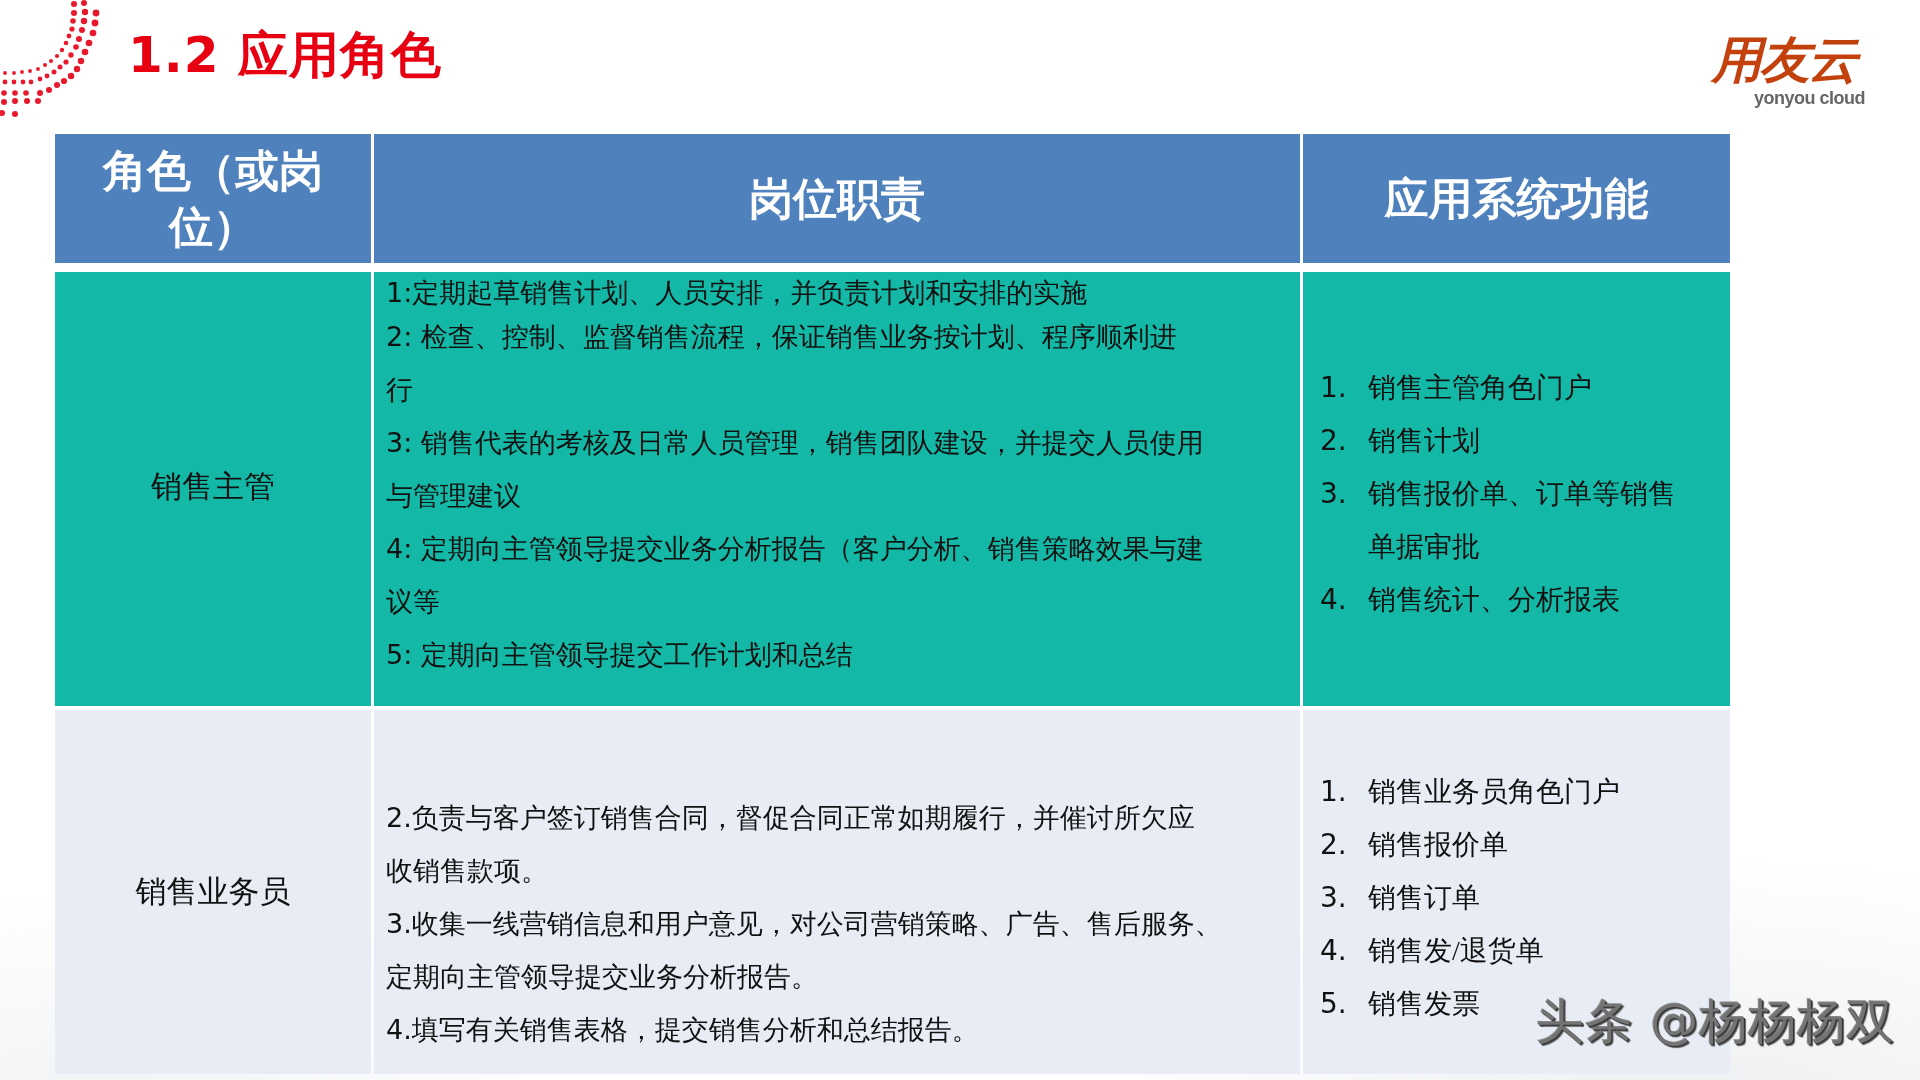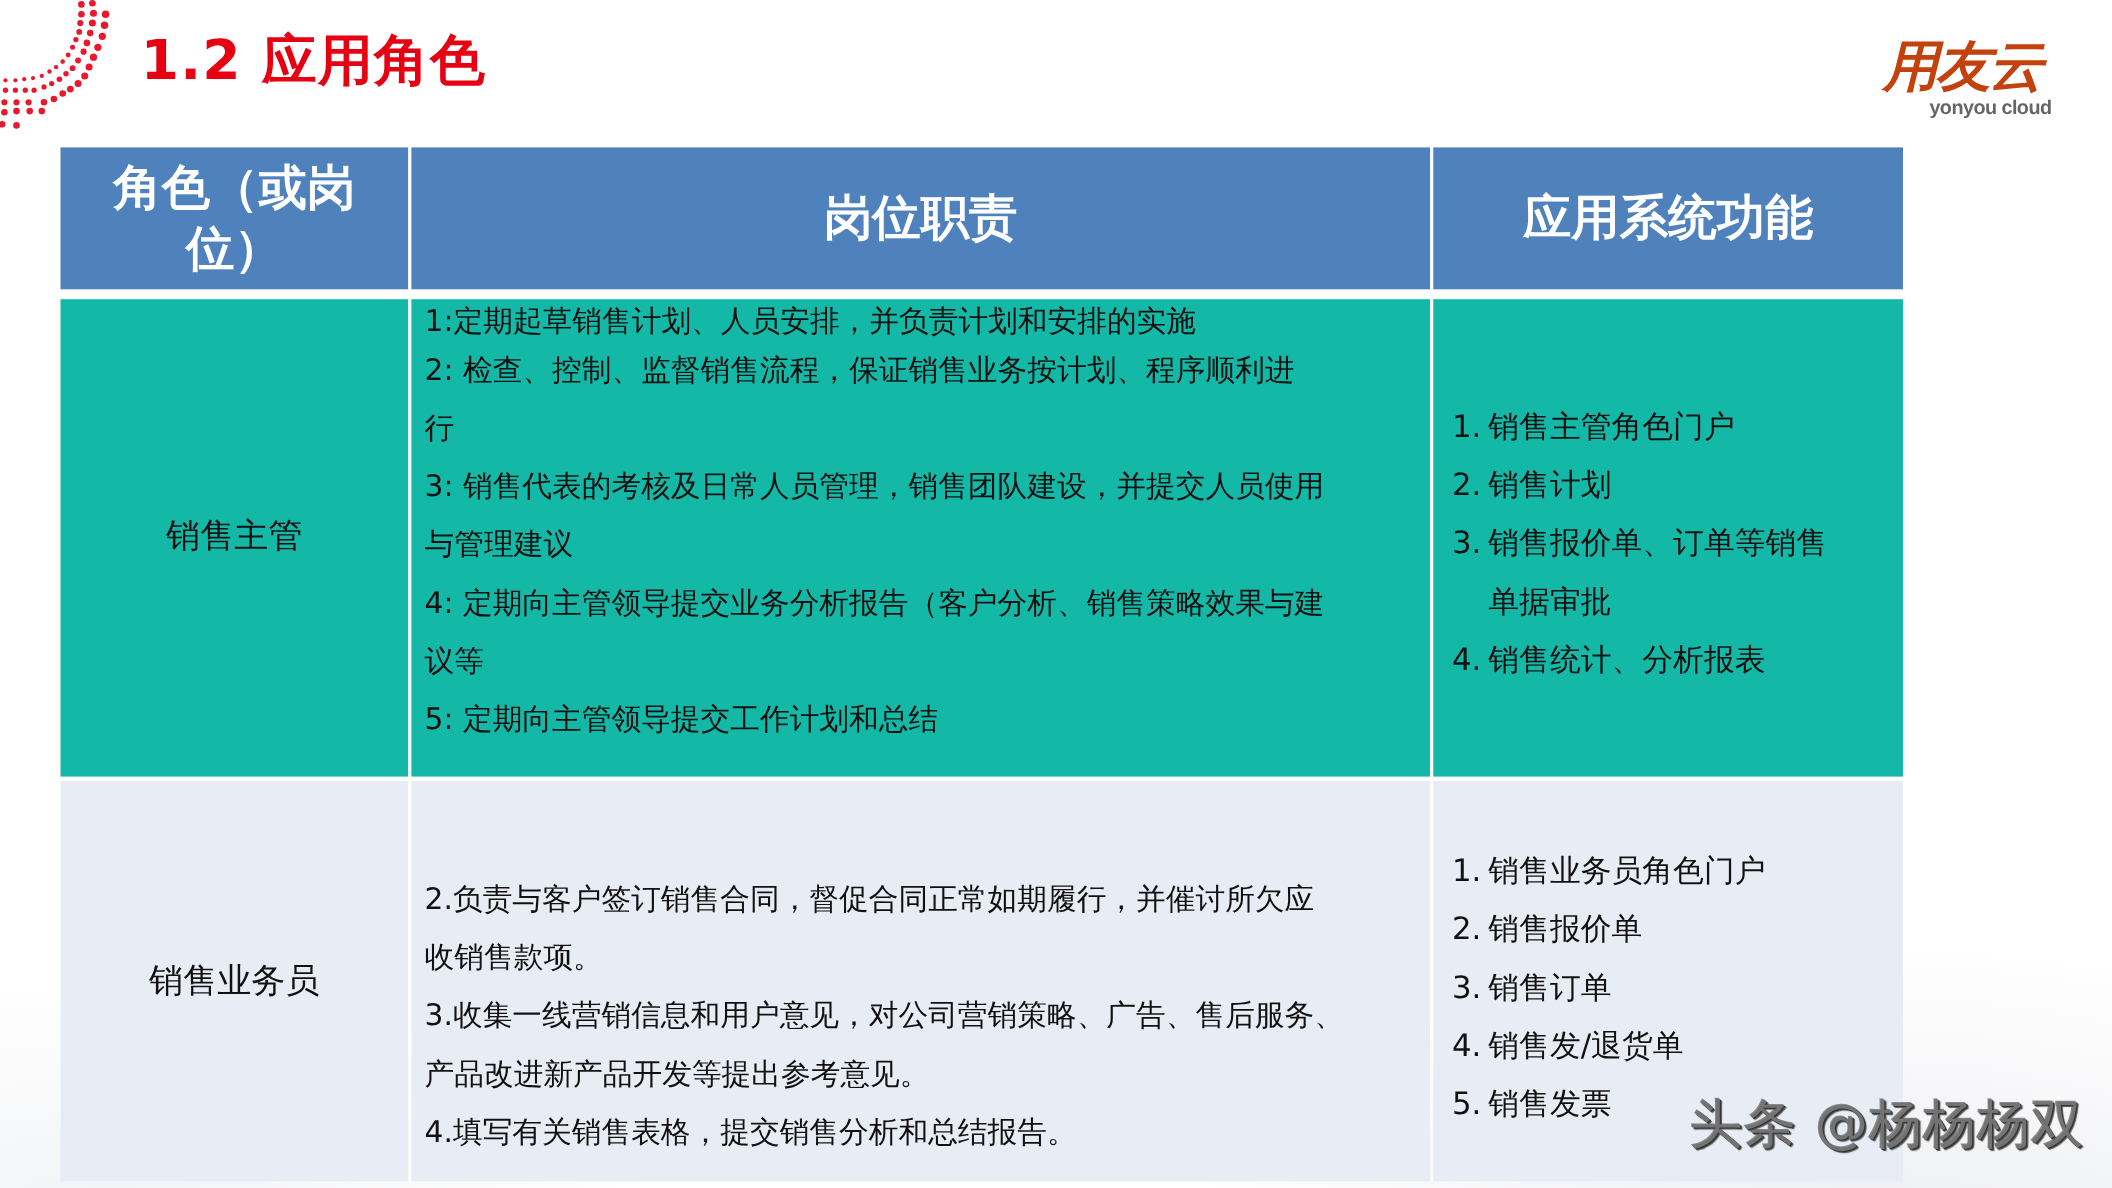--- a/index.html
+++ b/index.html
@@ -42,21 +42,21 @@
   .c3 { left:1248px; width:427px; }
   .role {
     display:flex; align-items:center; justify-content:center;
     font-size:31px; color:#111111;
   }
   .resp { padding:0 10px 0 12px; font-size:27px; color:#111111; }
   .resp .line { position:absolute; left:12px; white-space:nowrap; line-height:53px; height:53px; }
   .func { font-size:28px; color:#111111; }
   .func .item { position:absolute; white-space:nowrap; line-height:53px; height:53px; }
   .func .num { position:absolute; left:17px; }
-  .func .txt { position:absolute; left:50px; }
+  .func .txt { position:absolute; left:65px;font-family:Liberation Serif, serif; }
   .watermark {
     position:absolute; left:1536px; top:990px; font-size:48px; font-weight:normal;
     color:#737373; letter-spacing:1px;
     text-shadow: 1px 1px 0 #333, 2px 2px 1px #555, -1px -1px 0 #888;
   }
 </style>
 </head>
 <body>
 
 <div class="bg-swoosh"></div>
@@ -171,21 +171,21 @@
       </div>
     </div>
   </div>
 
   <div class="row r2" style="top:576px; height:364px;">
     <div class="cell c1 role" style="height:364px;">销售业务员</div>
     <div class="cell c2 resp" style="height:364px;">
       <div class="line" style="top:81px;">2.负责与客户签订销售合同，督促合同正常如期履行，并催讨所欠应</div>
       <div class="line" style="top:134px;">收销售款项。</div>
       <div class="line" style="top:187px;">3.收集一线营销信息和用户意见，对公司营销策略、广告、售后服务、</div>
-      <div class="line" style="top:240px;">产品改进新产品开发等提出参考意见。</div>
+      <div class="line" style="top:240px;">定期向主管领导提交业务分析报告。</div>
       <div class="line" style="top:293px;">4.填写有关销售表格，提交销售分析和总结报告。</div>
     </div>
     <div class="cell c3 func" style="height:364px;">
       <div class="item" style="top:55px;">
         <span class="num">1.</span>
         <span class="txt">销售业务员角色门户</span>
       </div>
       <div class="item" style="top:108px;">
         <span class="num">2.</span>
         <span class="txt">销售报价单</span>

